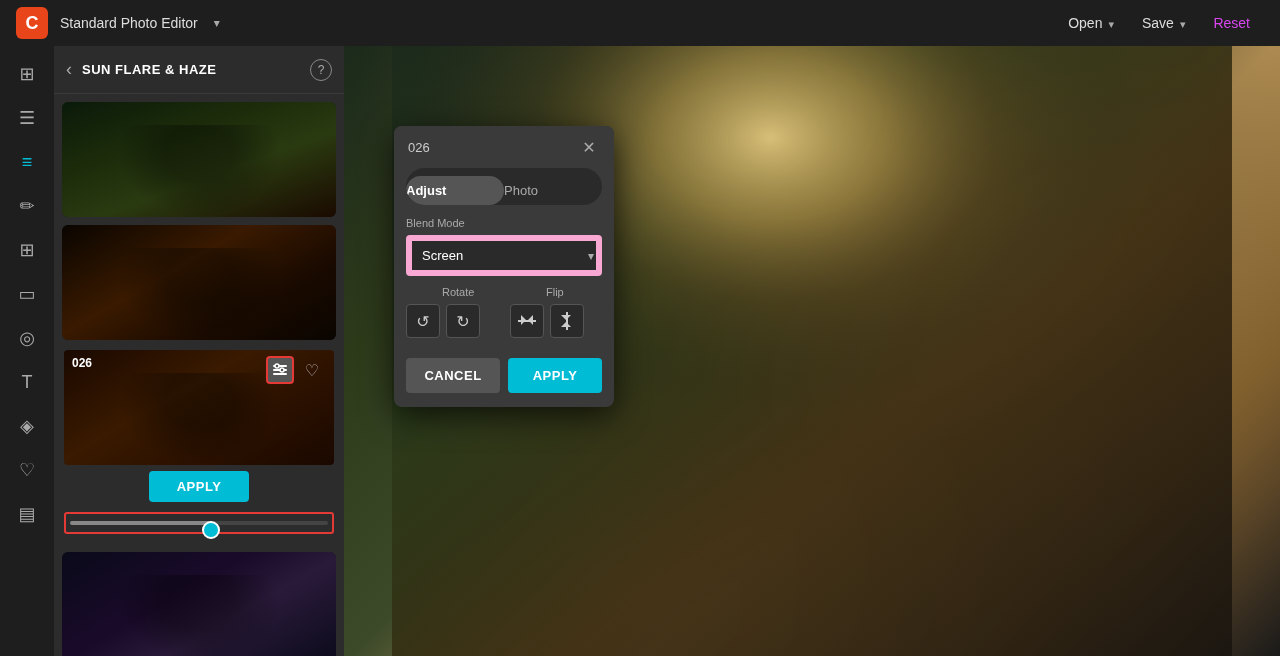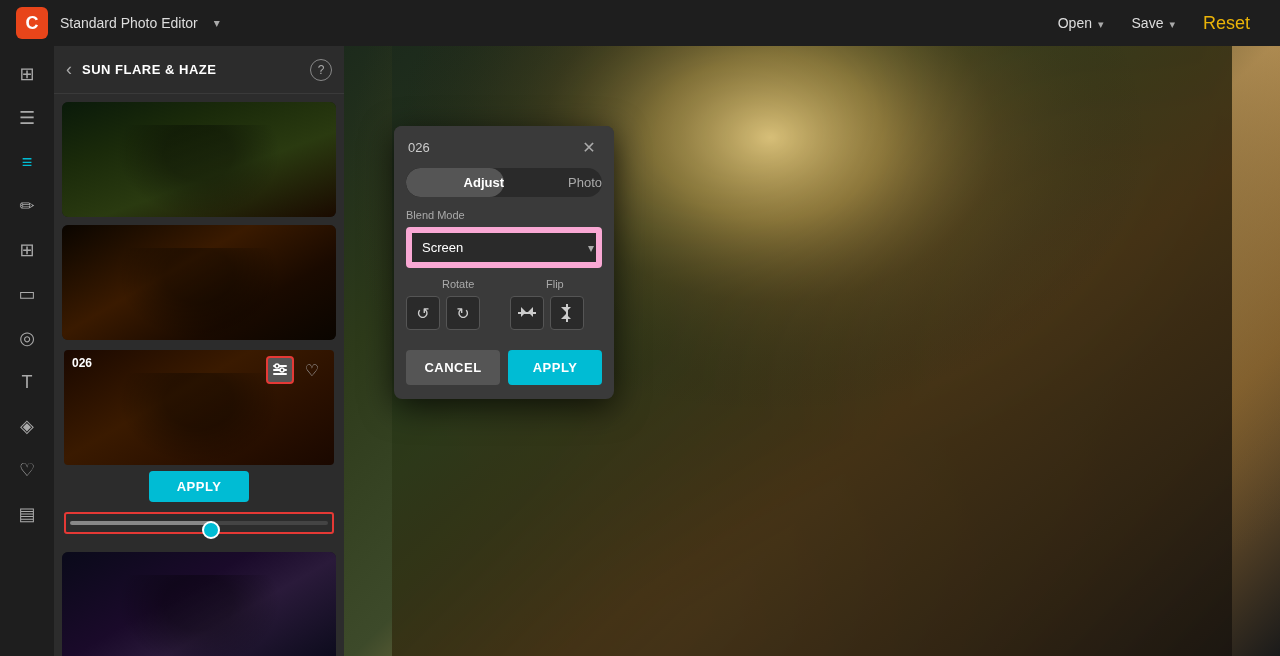--- a/index.html
+++ b/index.html
@@ -20,21 +20,21 @@
     }
     .topbar-title-arrow { color: #aaa; font-size: 12px; }
     .topbar-spacer { flex: 1; }
     .topbar-btn {
       background: transparent; border: none; color: #ddd; font-size: 14px;
       cursor: pointer; padding: 6px 14px; border-radius: 4px; display: flex;
       align-items: flex-end; gap: 6px;
     }
     .topbar-btn .arrow { font-size: 11px; color: #aaa; }
     .topbar-reset {
-      background: transparent; border: none; color: #eab308; font-size: 18px;
+      background: transparent; border: none; color: #d946ef; font-size: 14px;
       cursor: pointer; padding: 6px 14px;
     }
 
     
     .main-layout {
       display: flex; flex: 1; overflow: hidden;
     }
 
     
     .icon-bar {
@@ -149,22 +149,22 @@
     .dialog-close {
       width: 22px; height: 22px; display: flex; align-items: center;
       justify-content: center; cursor: pointer; color: #aaa; font-size: 16px;
       border-radius: 3px;
     }
     .dialog-tabs {
       display: flex; margin: 0 12px 12px 12px; background: #2a2a2a;
       border-radius: 20px; overflow: hidden;
     }
     .dialog-tab {
-      flex: 1; padding: 7px 0; text-align: right; font-size: 13px;
-      cursor: pointer; border-radius: 20px; color: #aaa;
+      flex: 1; padding: 7px 0; text-align: left; font-size: 13px;
+      cursor: pointer; border-radius: 20px; color: #aaa; margin-top: 8px;
     }
     .dialog-tab.active { background: #555; color: #fff; font-weight: bold; }
     .dialog-section { padding: 0 12px 10px 12px; }
     .dialog-label { font-size: 11px; color: #aaa; margin-bottom: 6px; }
     .select-wrapper {
       position: relative;
     }
     .select-wrapper select {
       width: 100%; background: #2a2a2a; border: 6px solid #f9a8d4; color: #fff;
       padding: 7px 30px 7px 10px; border-radius: 4px; font-size: 13px;

